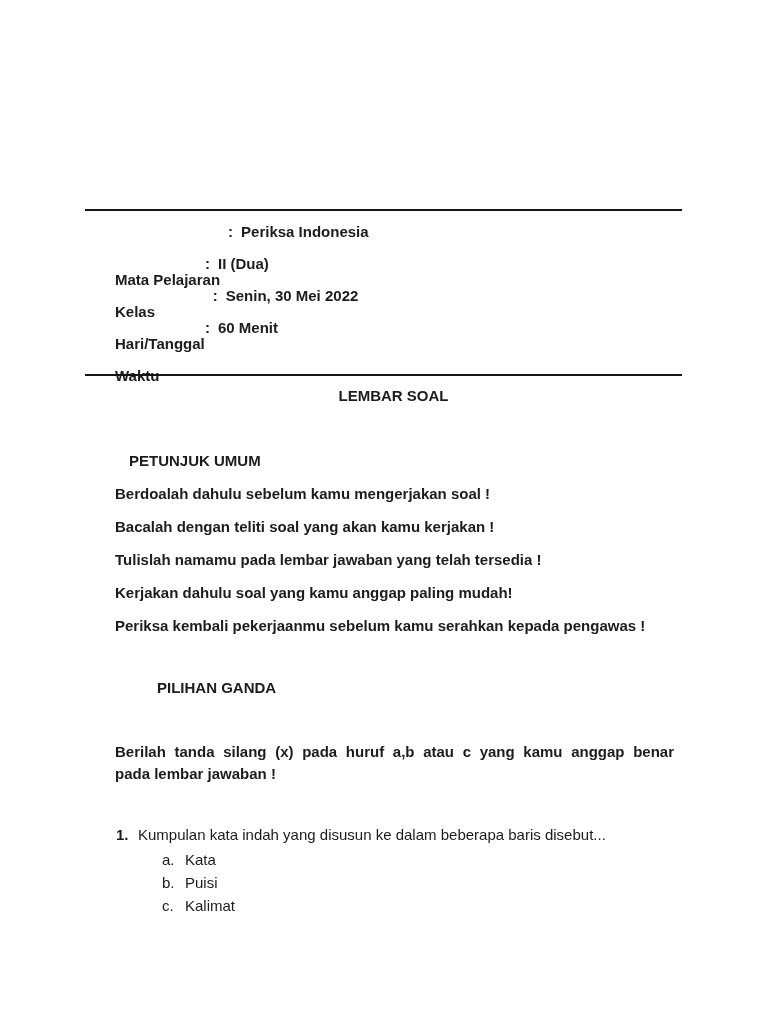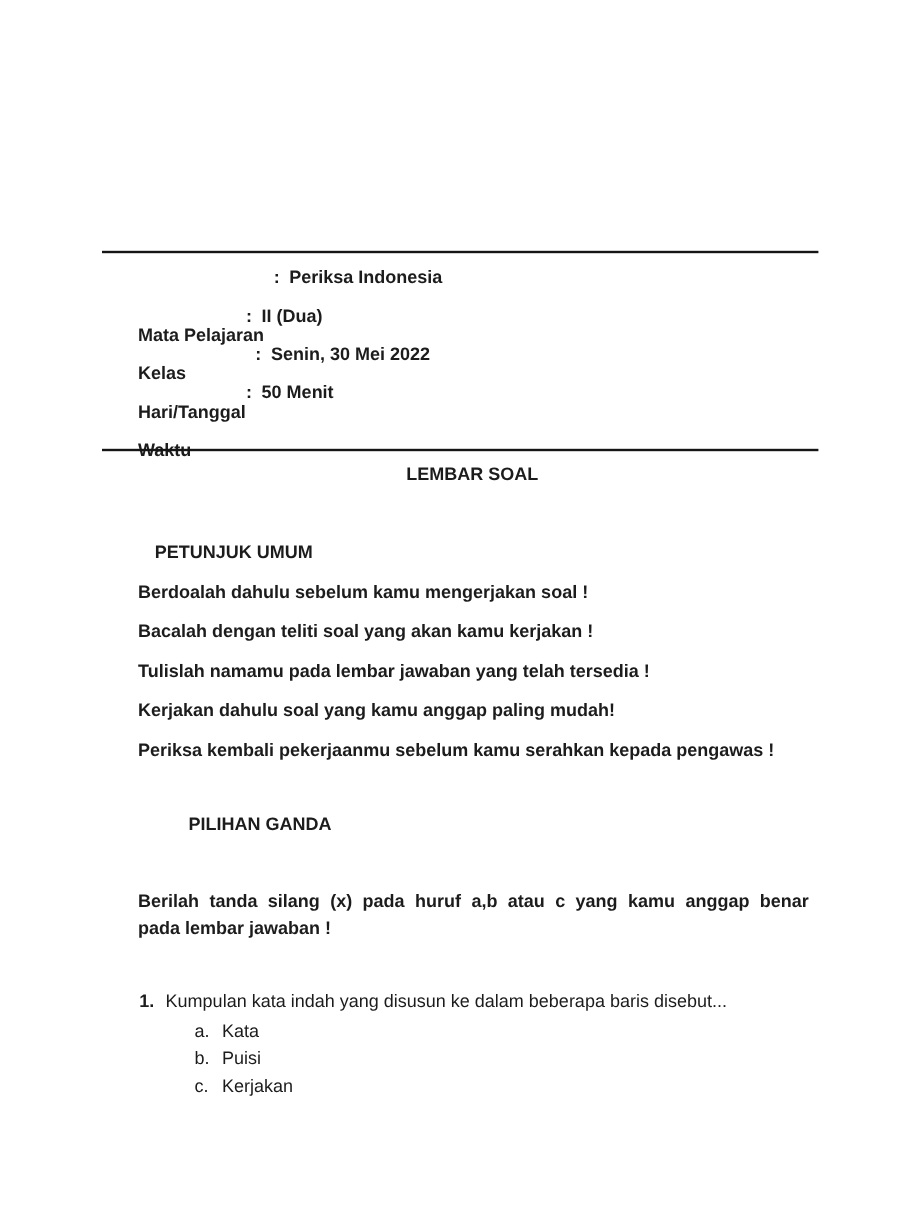--- a/index.html
+++ b/index.html
@@ -167,21 +167,21 @@
       <span class="info-value">II (Dua)</span>
     </div>
     <div class="info-row">
       <span class="info-label">Hari/Tanggal</span>
       <span class="info-sep">:</span>
       <span class="info-value">Senin, 30 Mei 2022</span>
     </div>
     <div class="info-row">
       <span class="info-label">Waktu</span>
       <span class="info-sep">:</span>
-      <span class="info-value">50 Menit</span>
+      <span class="info-value">60 Menit</span>
     </div>
   </div>
 
   <div class="rule rule-bottom"></div>
 
   <div class="sheet-title">LEMBAR SOAL</div>
 
   <div class="petunjuk-heading">PETUNJUK UMUM</div>
 
   <ul class="instructions">
@@ -210,17 +210,17 @@
     <li class="option-row">
       <span class="opt-letter">a.</span>
       <span class="opt-text">Kata</span>
     </li>
     <li class="option-row">
       <span class="opt-letter">b.</span>
       <span class="opt-text">Puisi</span>
     </li>
     <li class="option-row">
       <span class="opt-letter">c.</span>
-      <span class="opt-text">Kerjakan</span>
+      <span class="opt-text">Kalimat</span>
     </li>
   </ul>
 
 </div>
 
 </body></html>

